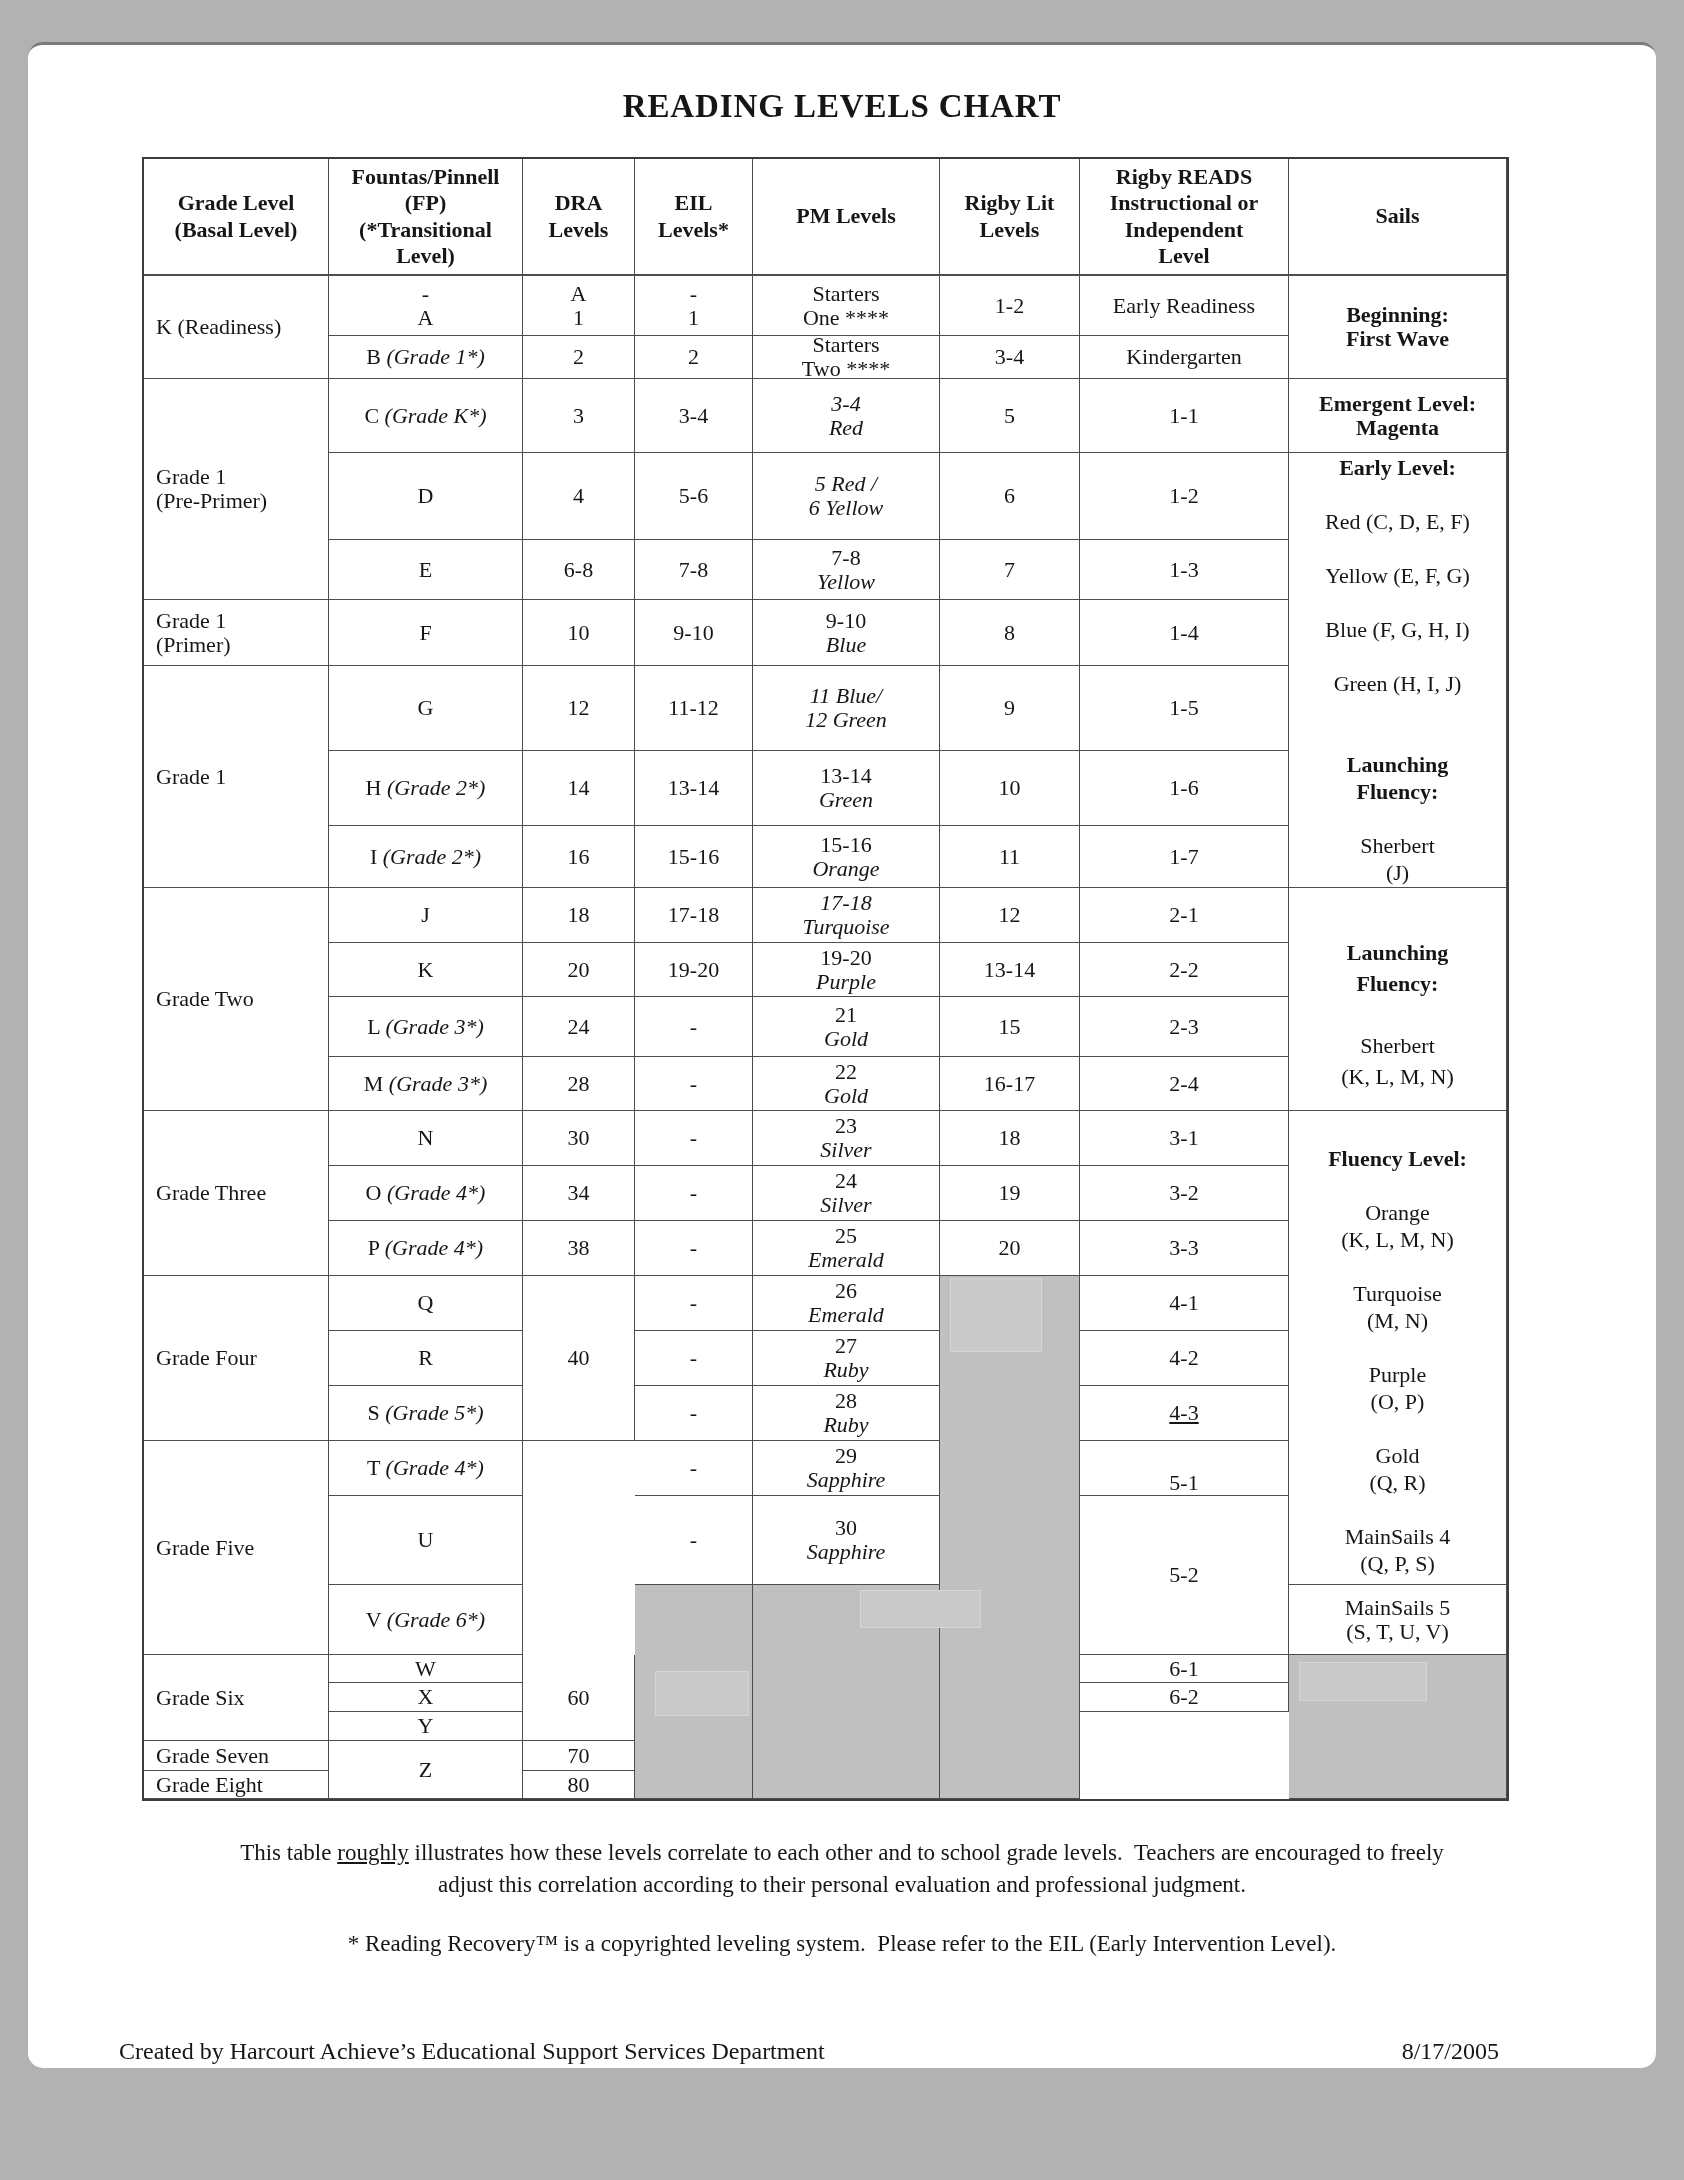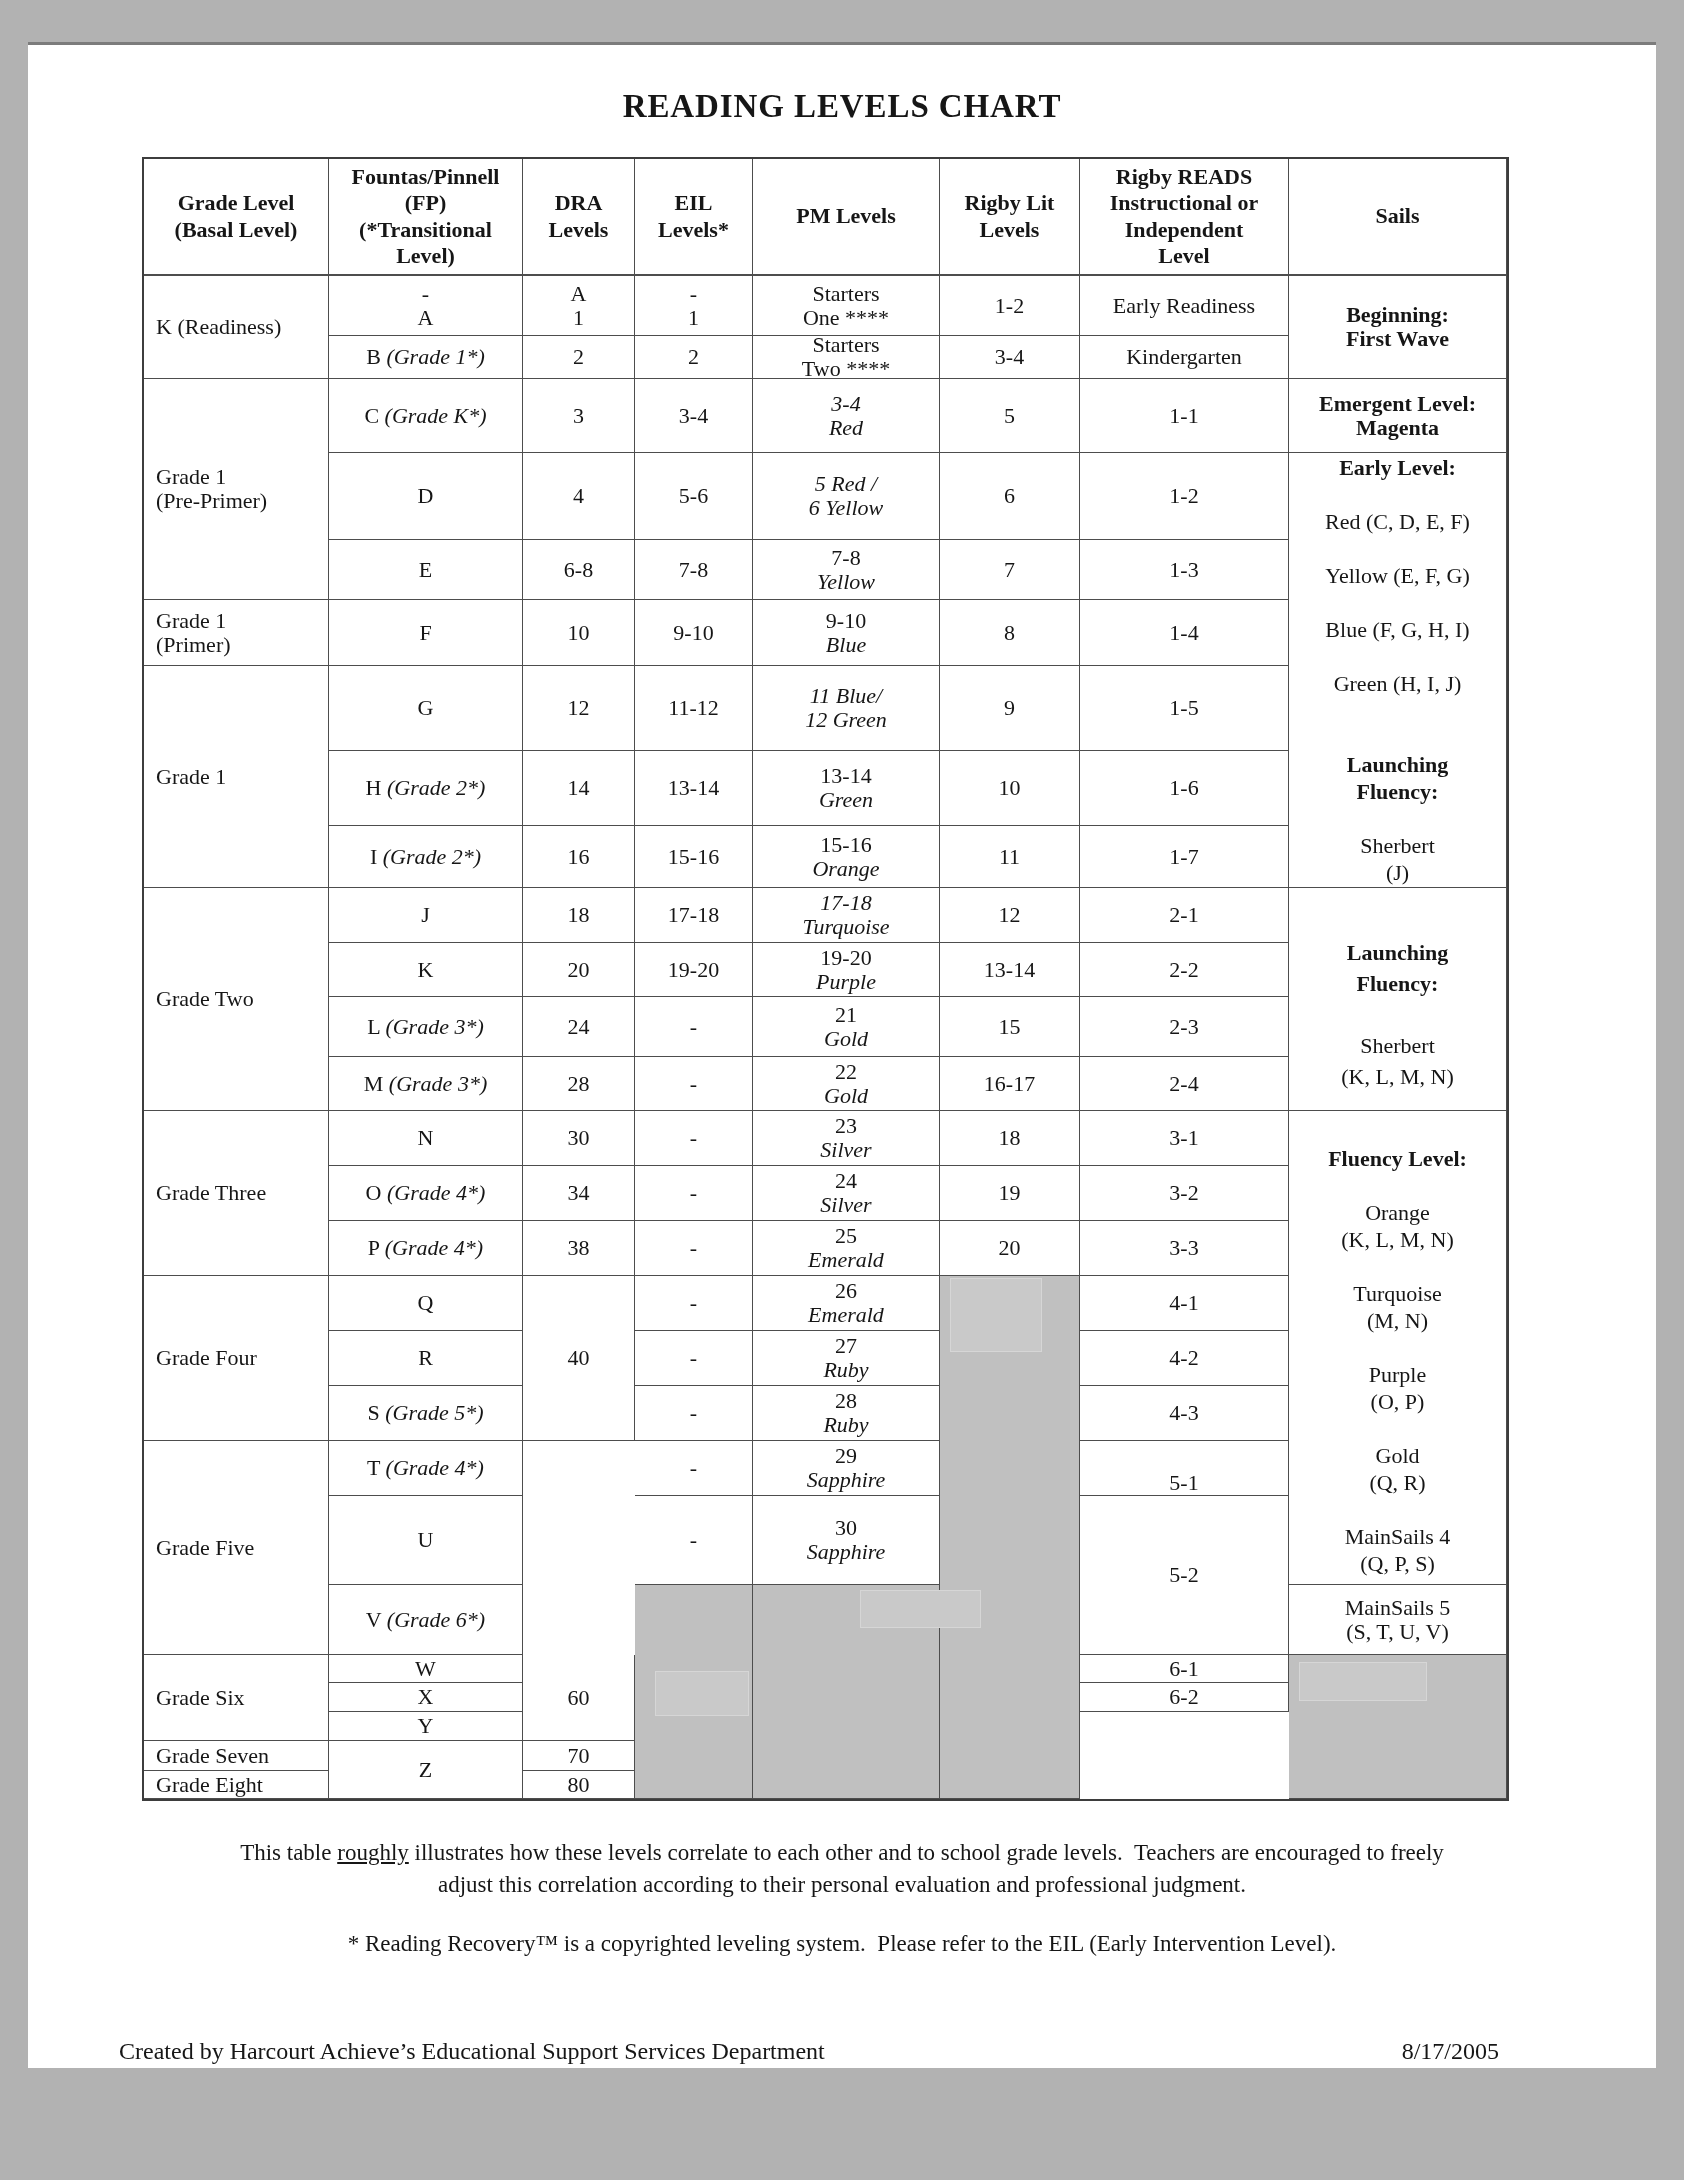--- a/index.html
+++ b/index.html
@@ -4,21 +4,21 @@
 <style>
   html,body{margin:0;padding:0;}
   body{
     width:1685px;height:2181px;position:relative;overflow:hidden;
     background:#b2b2b2;
     font-family:"Liberation Serif", serif;
     color:#161616;
   }
   .page{
     position:absolute;left:28px;top:42px;width:1628px;height:2026px;
-    background:#ffffff;border-top:3.4px solid #7c7c7c;box-sizing:border-box;
+    background:#ffffff;border-top:3.4px solid #7c7c7c;box-sizing:border-box;border-radius:15px;
   }
   .title{
     position:absolute;top:43px;left:0;width:100%;text-align:center;
     font-size:33px;font-weight:bold;letter-spacing:0.9px;
   }
   #levels-table{
     position:absolute;left:114px;top:112px;
     display:grid;background:#ffffff;
     border:2.6px solid #3d3d3d;
   }
@@ -521,21 +521,21 @@
       </div>
       <div class="cell" style="grid-area: 17 / 7 / span 1 / span 1;">
         <div class="ln"><span>3-3</span></div>
       </div>
       <div class="cell" style="grid-area: 18 / 7 / span 1 / span 1;">
         <div class="ln"><span>4-1</span></div>
       </div>
       <div class="cell" style="grid-area: 19 / 7 / span 1 / span 1; align-items: center;">
         <div class="ln"><span>4-2</span></div>
       </div>
-      <div class="cell" style="grid-area: 20 / 7 / span 1 / span 1;">
+      <div class="cell" style="grid-area: 20 / 7 / span 1 / span 1; text-decoration: underline;">
         <div class="ln"><span>4-3</span></div>
       </div>
       <div class="cell" style="grid-area: 21 / 7 / span 1 / span 1; justify-content: flex-end;">
         <div class="ln"><span>5-1</span></div>
       </div>
       <div class="cell" style="grid-area: 22 / 7 / span 2 / span 1;">
         <div class="ln"><span>5-2</span></div>
       </div>
       <div class="cell" style="grid-area: 24 / 7 / span 1 / span 1;">
         <div class="ln"><span>6-1</span></div>

